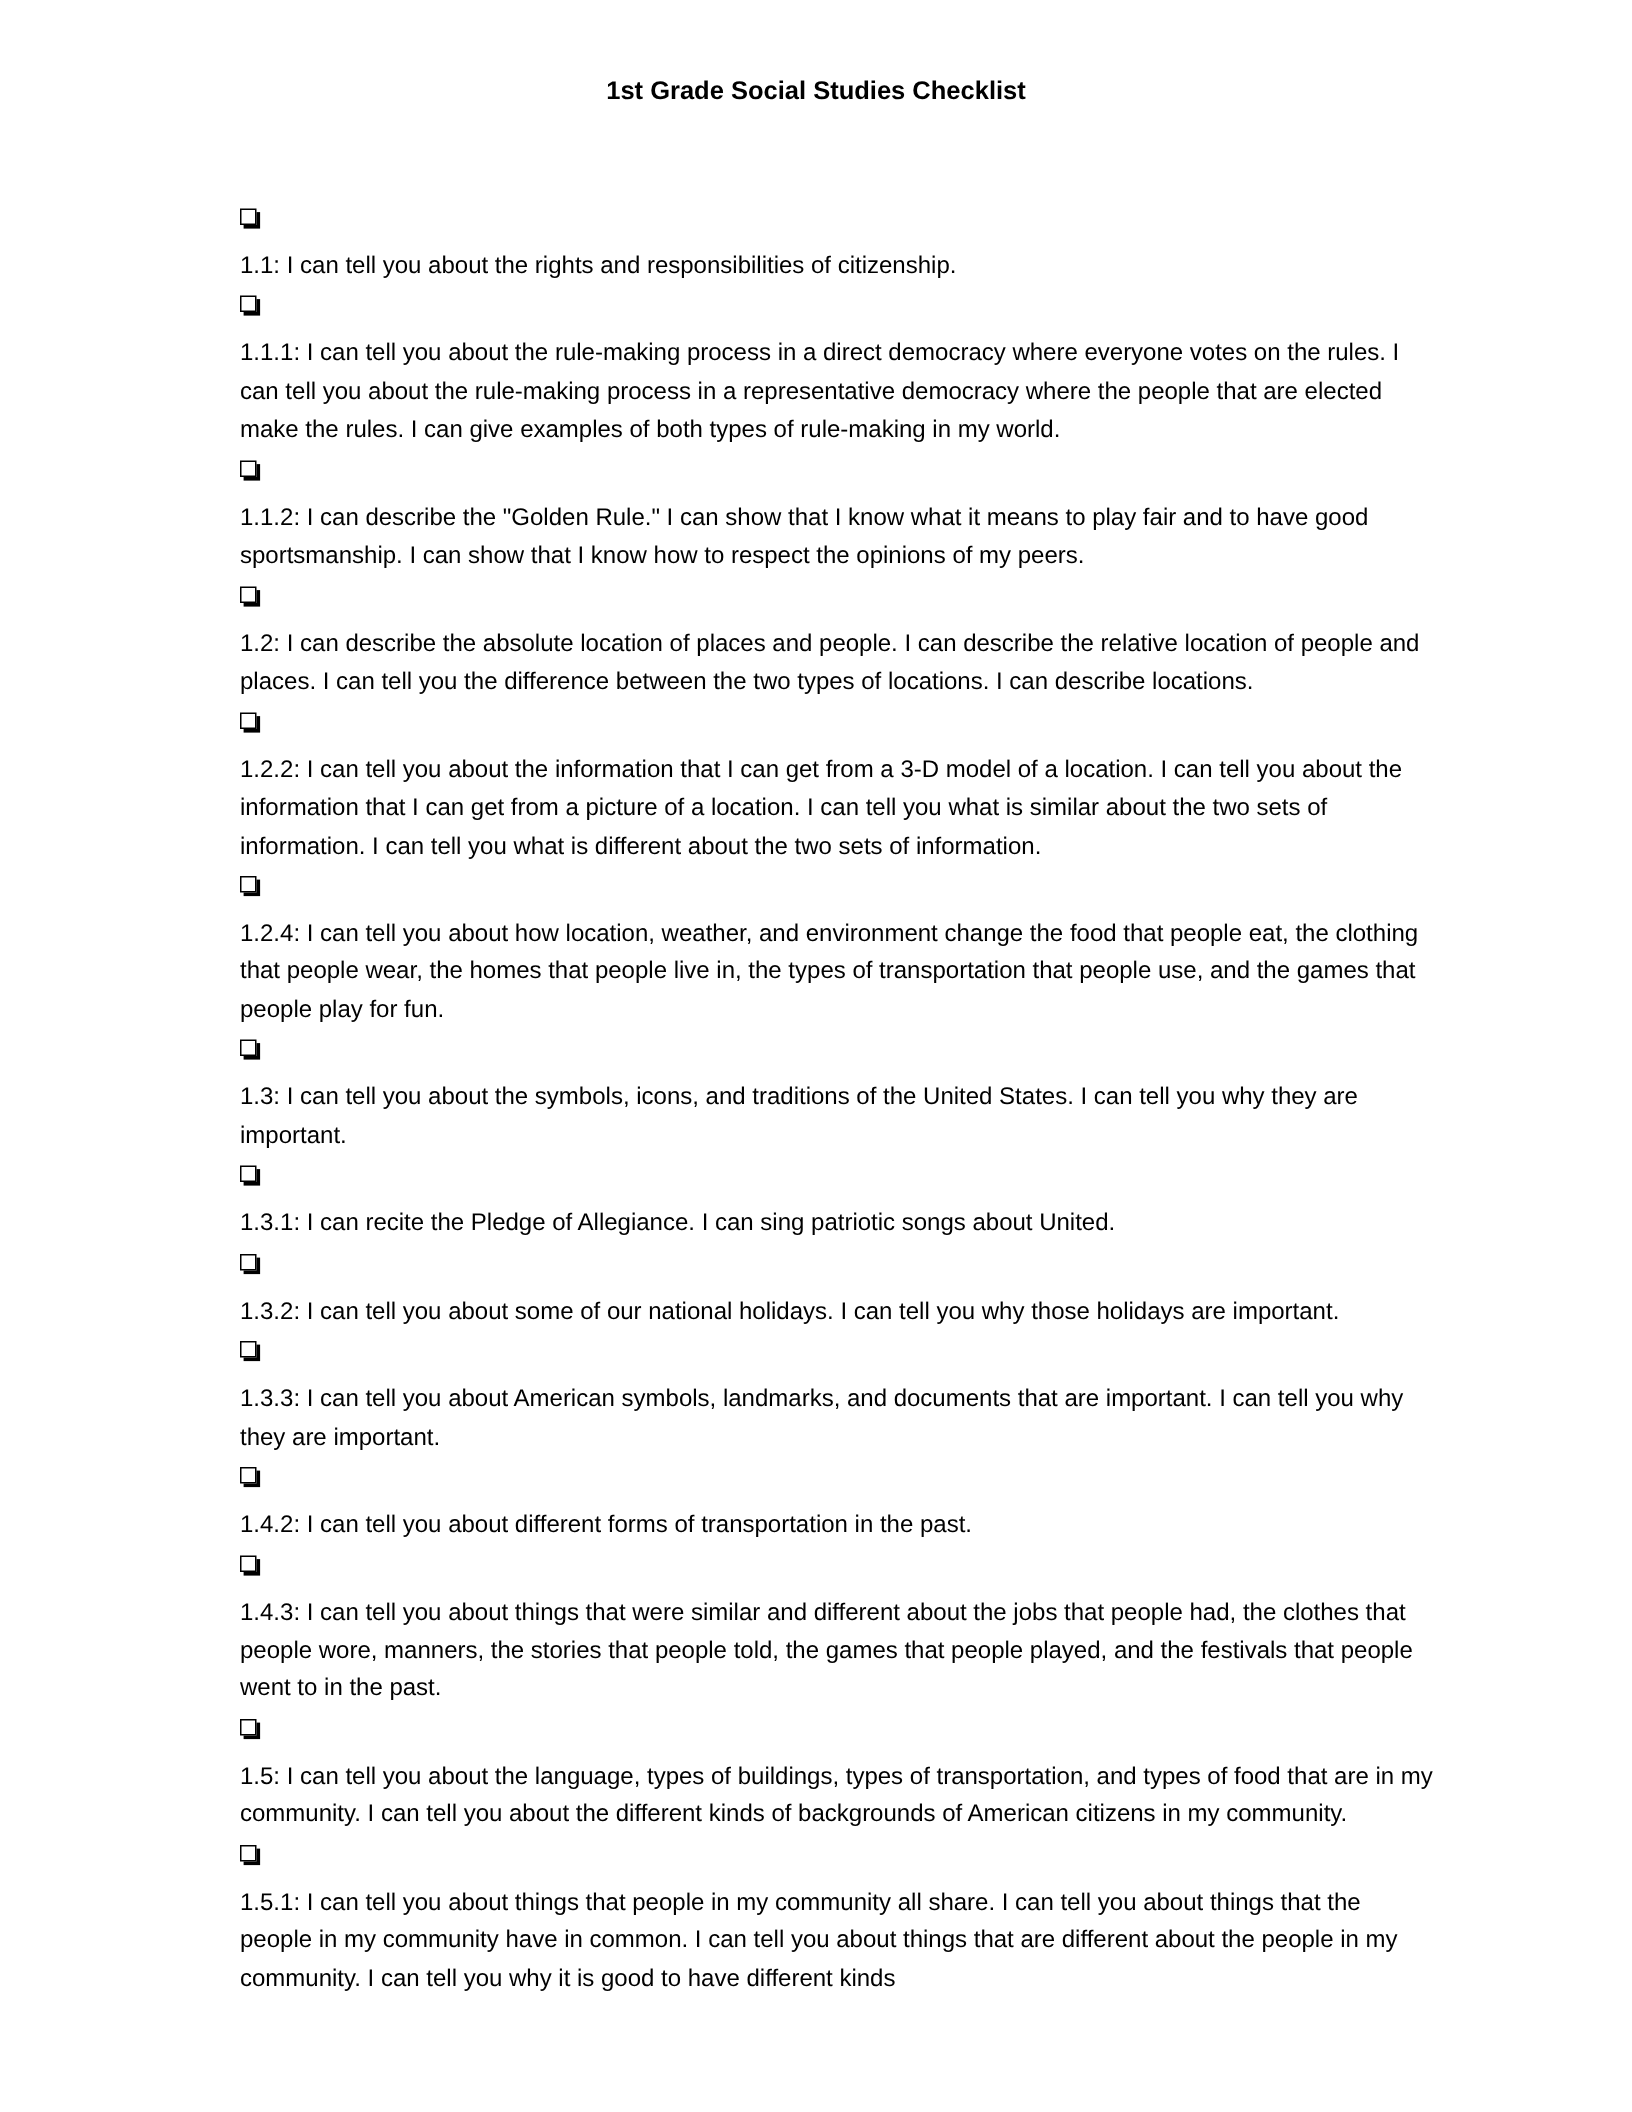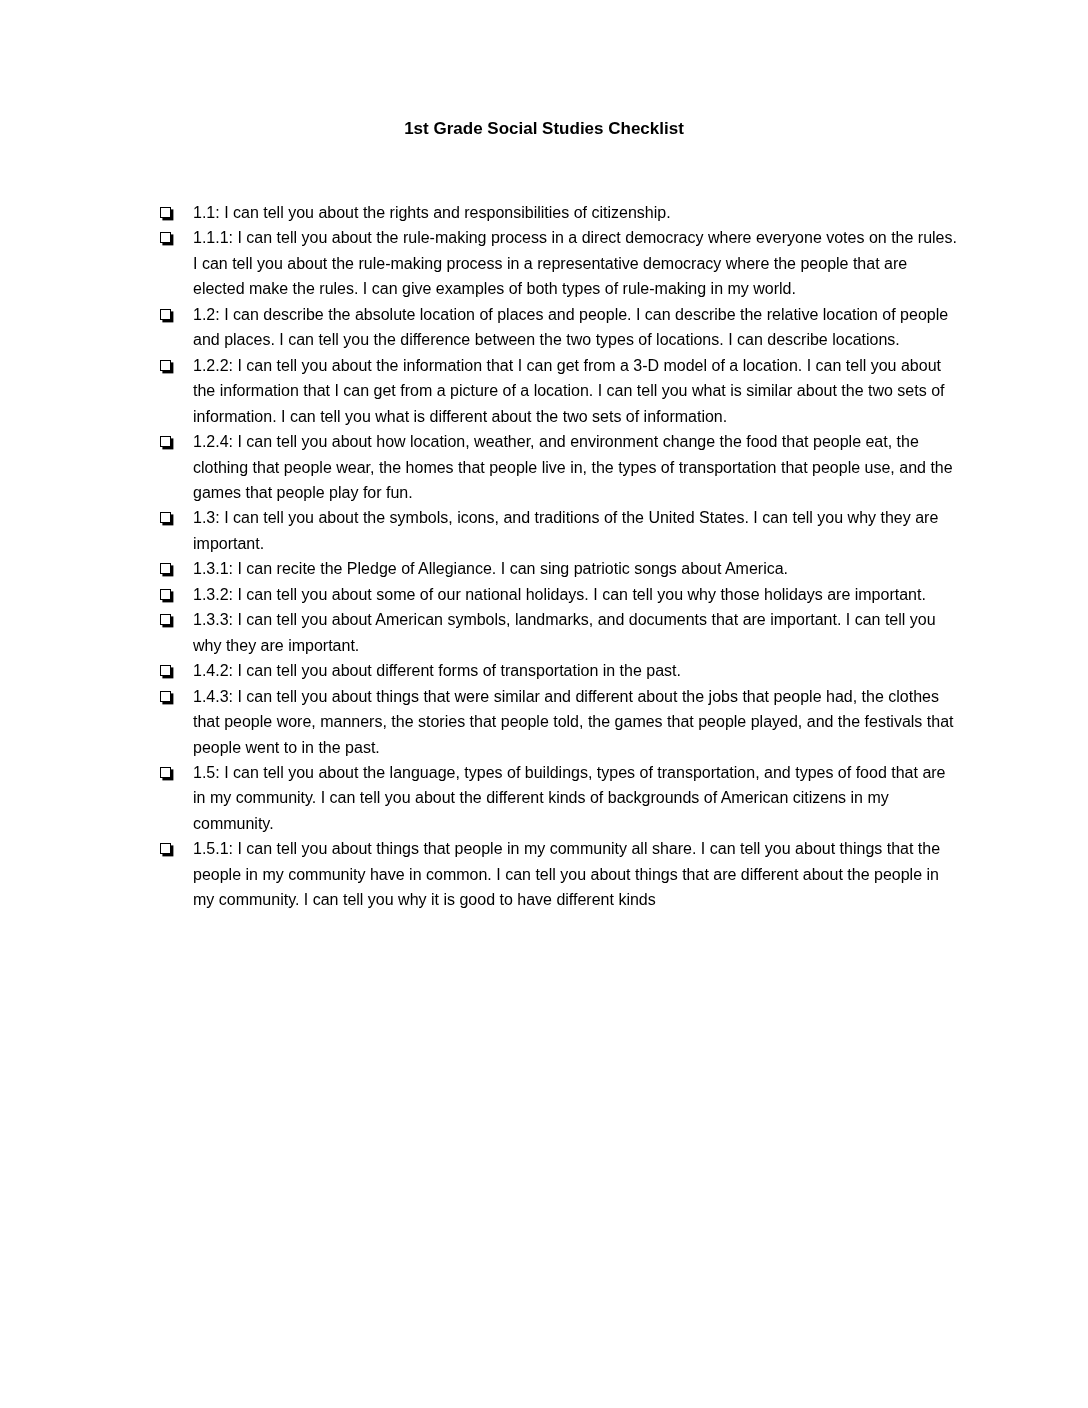--- a/index.html
+++ b/index.html
@@ -11,39 +11,40 @@
     width: 1088px;
     height: 1408px;
     font-family: "Liberation Sans", sans-serif;
     color: #000000;
     overflow: hidden;
   }
   .page {
     width: 1088px;
     height: 1408px;
     box-sizing: border-box;
-    padding-top: 119px;
+    padding-top: 51px;
     background: #ffffff;
   }
   .title {
     margin: 0;
     font-size: 17px;
     line-height: 20px;
     font-weight: bold;
     text-align: center;
     color: #000000;
   }
   .checklist {
     list-style: none;
     margin: 61px 130px 0 160px;
     padding: 0;
   }
   .item {
     display: flex;
     align-items: flex-start;
+    flex-direction: column;
   }
   .checkbox-cell {
     flex: 0 0 33px;
     box-sizing: border-box;
     padding-top: 7px;
   }
   .checkbox {
     display: block;
     width: 9px;
     height: 9px;
@@ -72,20 +73,26 @@
     <span class="item-text">1.1: I can tell you about the rights and responsibilities of citizenship.</span>
   </li>
 
   <li class="item">
     <span class="checkbox-cell">
       <span class="checkbox"></span>
     </span>
     <span class="item-text">1.1.1: I can tell you about the rule-making process in a direct democracy where everyone votes on the rules. I can tell you about the rule-making process in a representative democracy where the people that are elected make the rules. I can give examples of both types of rule-making in my world.</span>
   </li>
 
+  <li class="item">
+    <span class="checkbox-cell">
+      <span class="checkbox"></span>
+    </span>
+    <span class="item-text">1.1.2: I can describe the "Golden Rule." I can show that I know what it means to play fair and to have good sportsmanship. I can show that I know how to respect the opinions of my peers.</span>
+  </li>
 
   <li class="item">
     <span class="checkbox-cell">
       <span class="checkbox"></span>
     </span>
     <span class="item-text">1.2: I can describe the absolute location of places and people. I can describe the relative location of people and places. I can tell you the difference between the two types of locations. I can describe locations.</span>
   </li>
 
 
   <li class="item">
@@ -107,21 +114,21 @@
     <span class="checkbox-cell">
       <span class="checkbox"></span>
     </span>
     <span class="item-text">1.3: I can tell you about the symbols, icons, and traditions of the United States. I can tell you why they are important.</span>
   </li>
 
   <li class="item">
     <span class="checkbox-cell">
       <span class="checkbox"></span>
     </span>
-    <span class="item-text">1.3.1: I can recite the Pledge of Allegiance. I can sing patriotic songs about America.</span>
+    <span class="item-text">1.3.1: I can recite the Pledge of Allegiance. I can sing patriotic songs about United.</span>
   </li>
 
   <li class="item">
     <span class="checkbox-cell">
       <span class="checkbox"></span>
     </span>
     <span class="item-text">1.3.2: I can tell you about some of our national holidays. I can tell you why those holidays are important.</span>
   </li>
 
   <li class="item">

